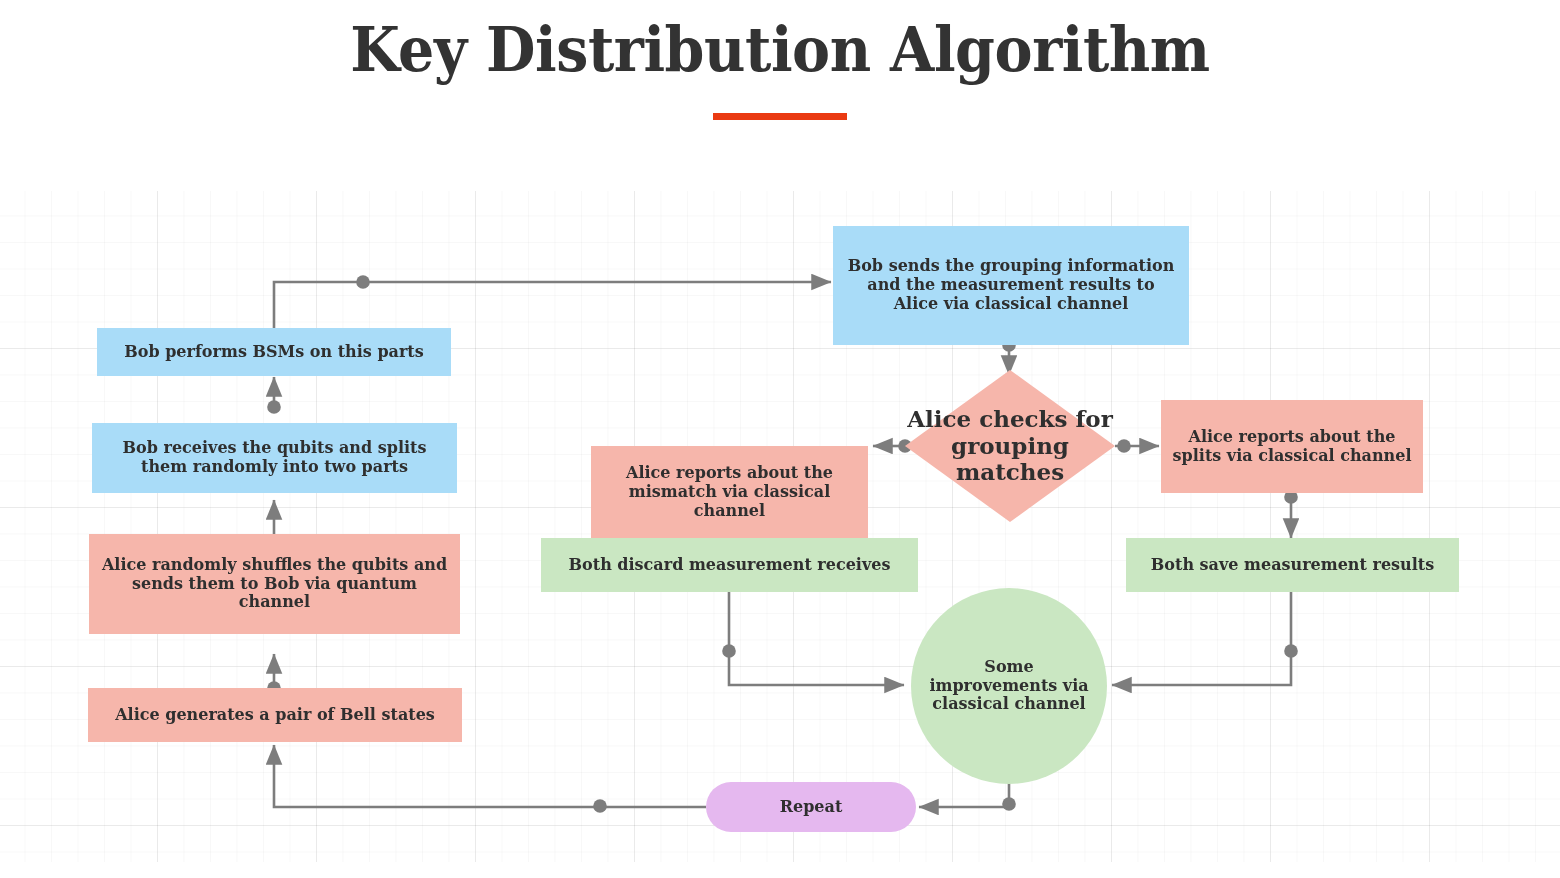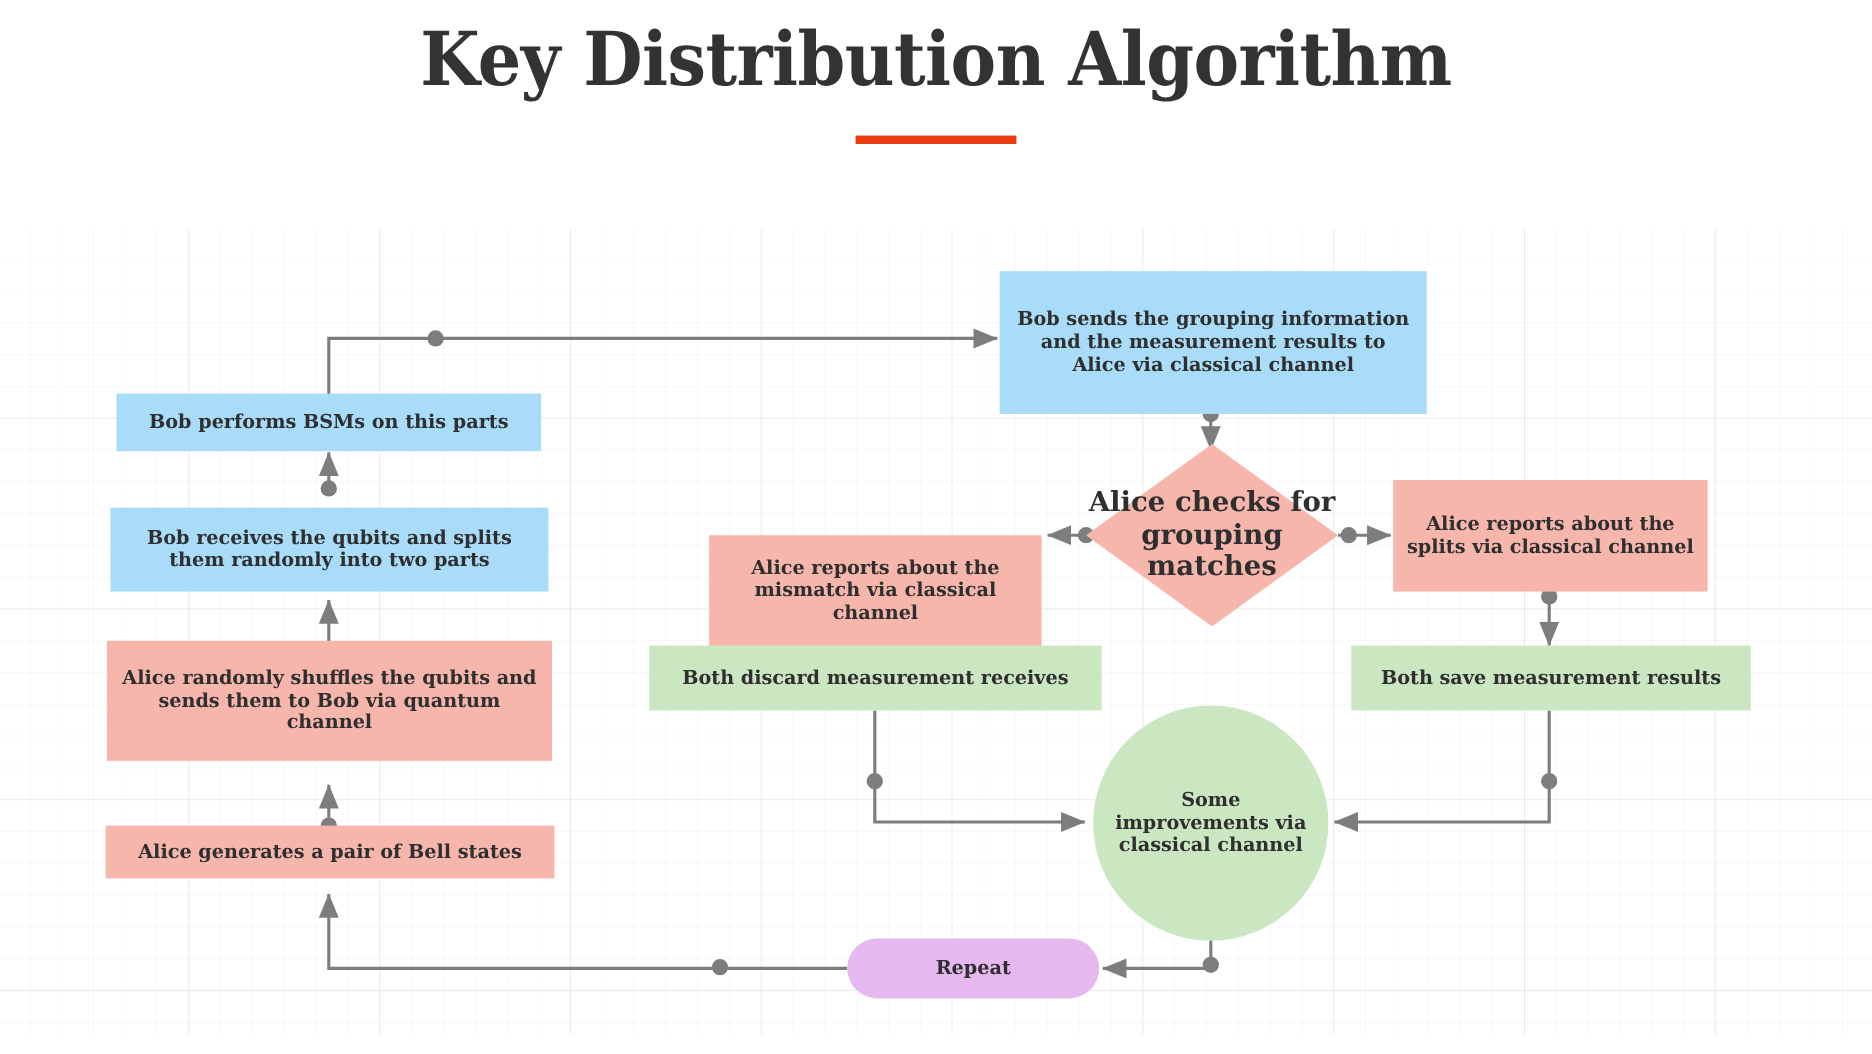--- a/index.html
+++ b/index.html
@@ -194,21 +194,21 @@
 </div>
 
 <div class="node n-blue" style="left:92px; top:423px; width:365px; height:70px;">
   <span class="label">Bob receives the qubits and splits them randomly into two parts</span>
 </div>
 
 <div class="node n-pink" style="left:89px; top:534px; width:371px; height:100px;">
   <span class="label">Alice randomly shuffles the qubits and sends them to Bob via quantum channel</span>
 </div>
 
-<div class="node n-pink" style="left:88px; top:688px; width:374px; height:44px;">
+<div class="node n-pink" style="left:88px; top:688px; width:374px; height:54px;">
   <span class="label">Alice generates a pair of Bell states</span>
 </div>
 
 <div class="diamond-wrap" style="left:905px; top:370px; width:210px; height:152px;">
   <div class="diamond-shape"></div>
   <div class="diamond-text">Alice checks for grouping matches</div>
 </div>
 
 <div class="node n-pink" style="left:591px; top:400px; width:277px; height:93px;margin-top:46px;">
   <span class="label">Alice reports about the mismatch via classical channel</span>

